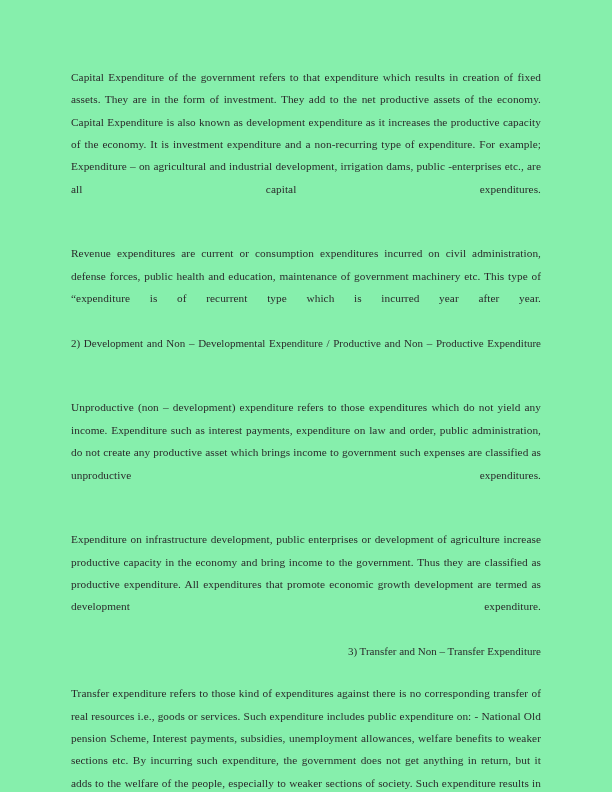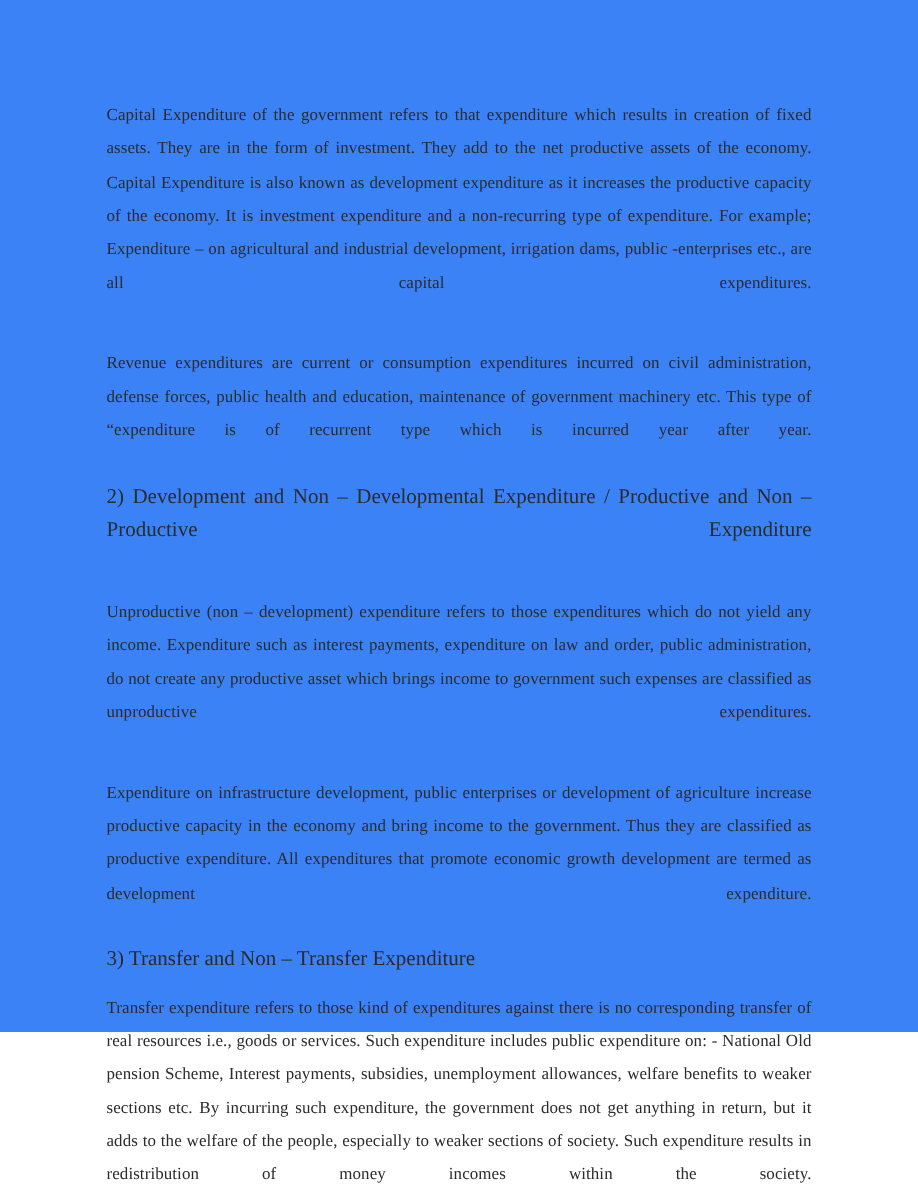--- a/index.html
+++ b/index.html
@@ -12,22 +12,22 @@
     width: 612px;
     height: 792px;
     overflow: hidden;
     font-family: "Liberation Serif", "DejaVu Serif", serif;
     color: #2b2b2b;
     -webkit-font-smoothing: antialiased;
   }
   .page {
     position: relative;
     width: 612px;
-    height: 688px;
-    background: #3b82f6;
+    height: 792px;
+    background: #86efac;
     box-sizing: border-box;
   }
   .content {
     position: absolute;
     left: 71px;
     top: 66px;
     width: 470px;
   }
   .para {
     margin: 0 0 0 0;
@@ -39,36 +39,36 @@
     word-spacing: 0.01em;
     -moz-hyphens: none;
     hyphens: none;
   }
   
   .para::after {
     content: "";
     display: inline-block;
     width: 100%;
   }
-  .gap-para   { margin-top: 9px; }
+  .gap-para   { margin-top: 20px; }
   .gap-heading{ margin-top: 22.3px; }
   .gap-large  { margin-top: 44.7px; }
   .heading {
-    font-size: 14px;
+    font-size: 11px;
     line-height: 22.35px;
     text-align: justify;
     text-justify: inter-word;
     margin: 0;
   }
   .heading::after {
     content: "";
     display: inline-block;
     width: 100%;
   }
-  .heading.flat { text-align: left; }
+  .heading.flat { text-align: right; }
   .heading.flat::after { content: none; }
 </style>
 </head>
 <body>
 
 <div class="page">
   <div class="content">
 
     <p class="para">Capital Expenditure of the government refers to that expenditure which results in creation of fixed assets. They are in the form of investment. They add to the net productive assets of the economy. Capital Expenditure is also known as development expenditure as it increases the productive capacity of the economy. It is investment expenditure and a non-recurring type of expenditure. For example; Expenditure – on agricultural and industrial development, irrigation dams, public -enterprises etc., are all capital expenditures.</p>
 

